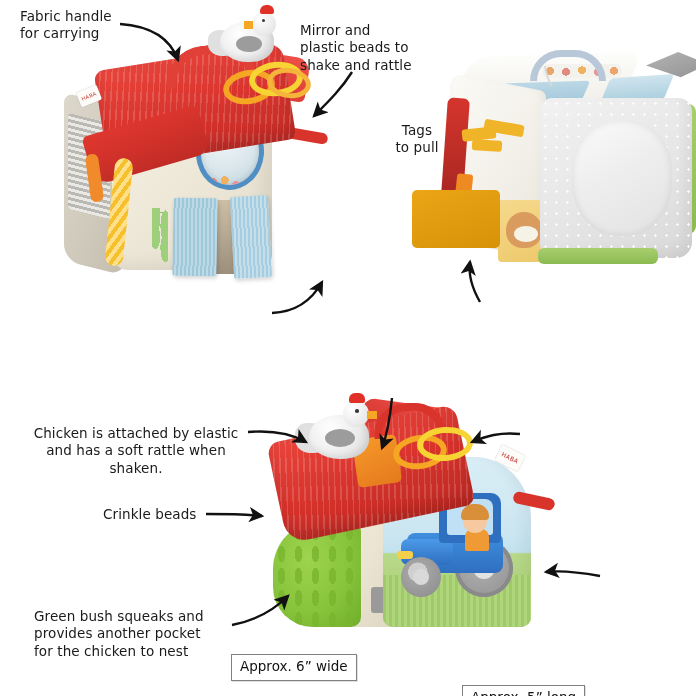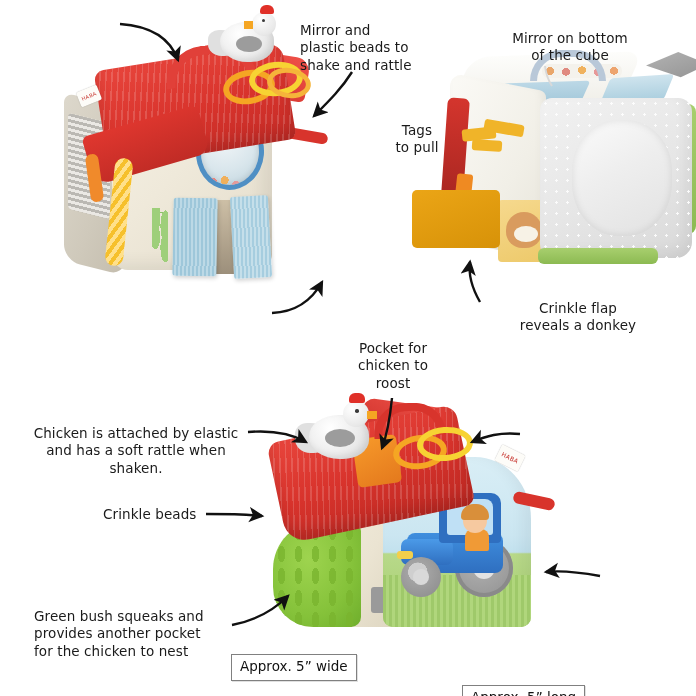--- a/index.html
+++ b/index.html
@@ -567,36 +567,31 @@
 
     <path d="M520,434 C500,432 486,436 472,442" fill="none" stroke="#111" stroke-width="2.4" marker-end="url(#ah)"></path>
 
     <path d="M206,514 C228,514 244,514 262,516" fill="none" stroke="#111" stroke-width="2.4" marker-end="url(#ah)"></path>
 
     <path d="M600,576 C578,572 562,570 546,572" fill="none" stroke="#111" stroke-width="2.4" marker-end="url(#ah)"></path>
 
     <path d="M232,625 C258,620 276,608 288,596" fill="none" stroke="#111" stroke-width="2.4" marker-end="url(#ah)"></path>
   </svg>
 
+  <div class="annot left" style="left:20px;  top:8px;   width:160px;">Fabric handle
+for carrying</div>
   <div class="annot left" style="left:300px; top:22px;  width:150px;">Mirror and
 plastic beads to
 shake and rattle</div>
-  <div class="annot center" style="left:490px; top:30px;  width:160px;">Mirror on bottom
-of the cube</div>
   <div class="annot center" style="left:382px; top:122px; width:70px;">Tags
 to pull</div>
-  <div class="annot center" style="left:498px; top:300px; width:160px;">Crinkle flap
-reveals a donkey</div>
-  <div class="annot center" style="left:338px; top:340px; width:110px;">Pocket for
-chicken to
-roost</div>
   <div class="annot center" style="left:26px;  top:425px; width:220px;">Chicken is attached by elastic
 and has a soft rattle when
 shaken.</div>
   <div class="annot left" style="left:103px; top:506px; width:110px;">Crinkle beads</div>
   <div class="annot left" style="left:34px;  top:608px; width:210px;">Green bush squeaks and
 provides another pocket
 for the chicken to nest</div>
 
-  <div class="dimbox" style="left:231px; top:654px;">Approx. 5” wide</div>
+  <div class="dimbox" style="left:231px; top:654px;">Approx. 6” wide</div>
   <div class="dimbox" style="left:462px; top:685px;text-align:right;">Approx. 5” long</div>
 
 </div>
 
 </body></html>

